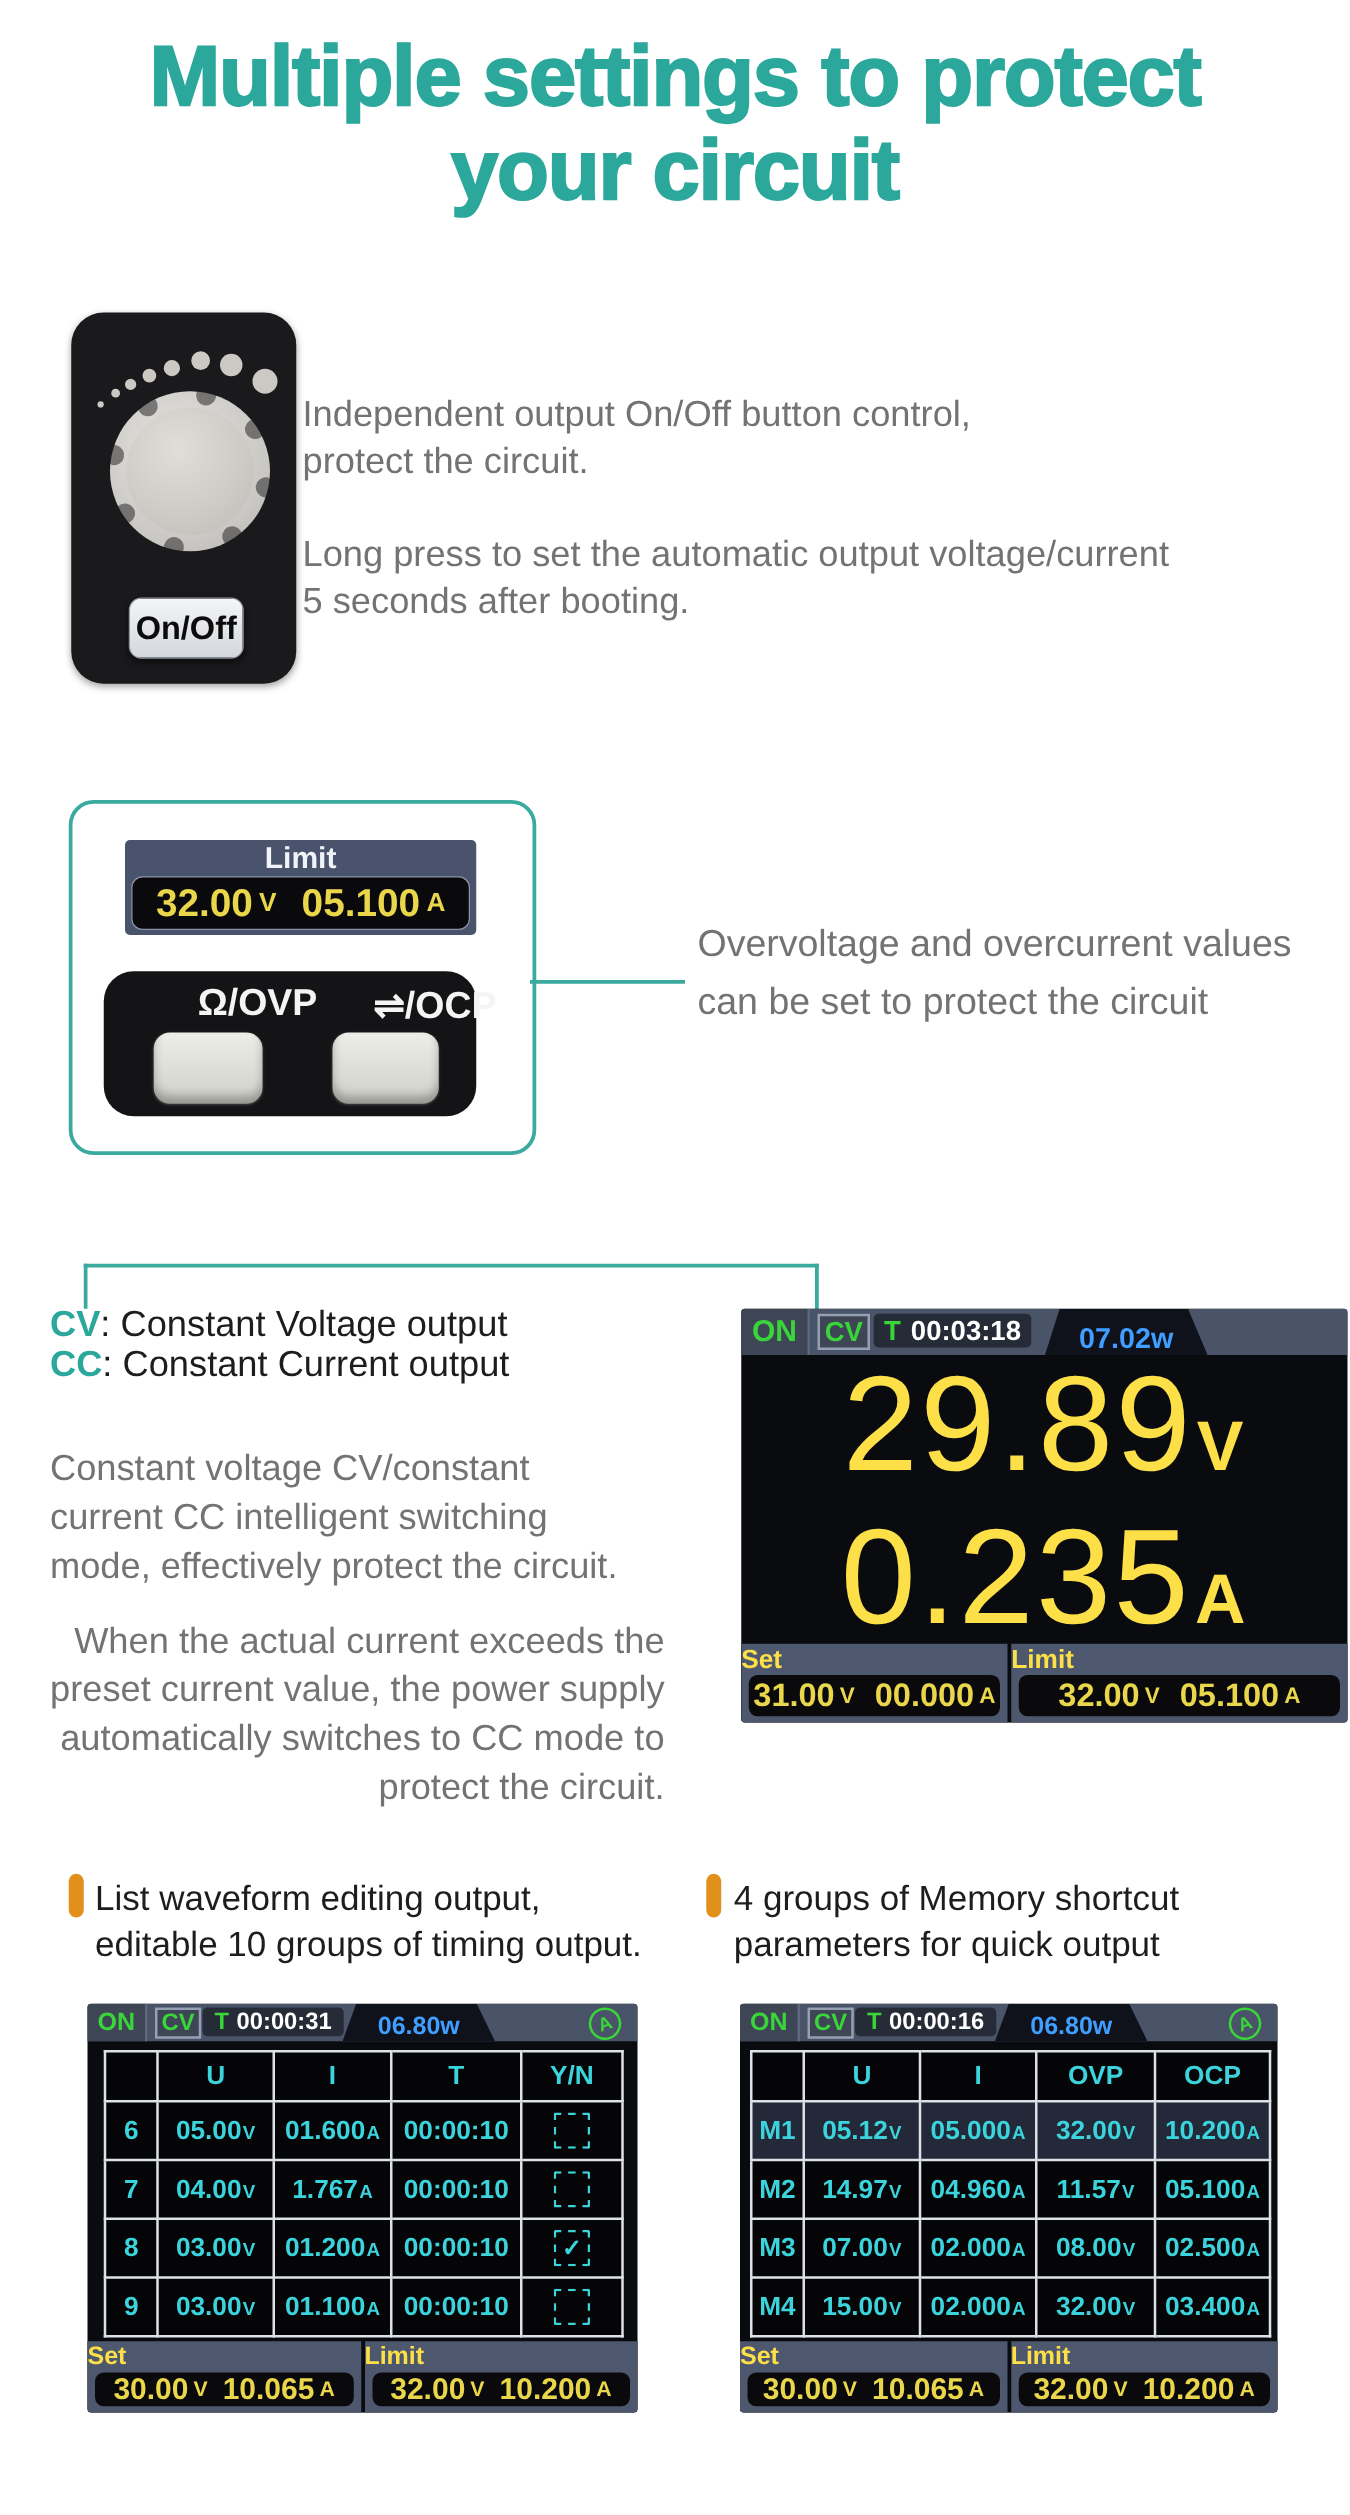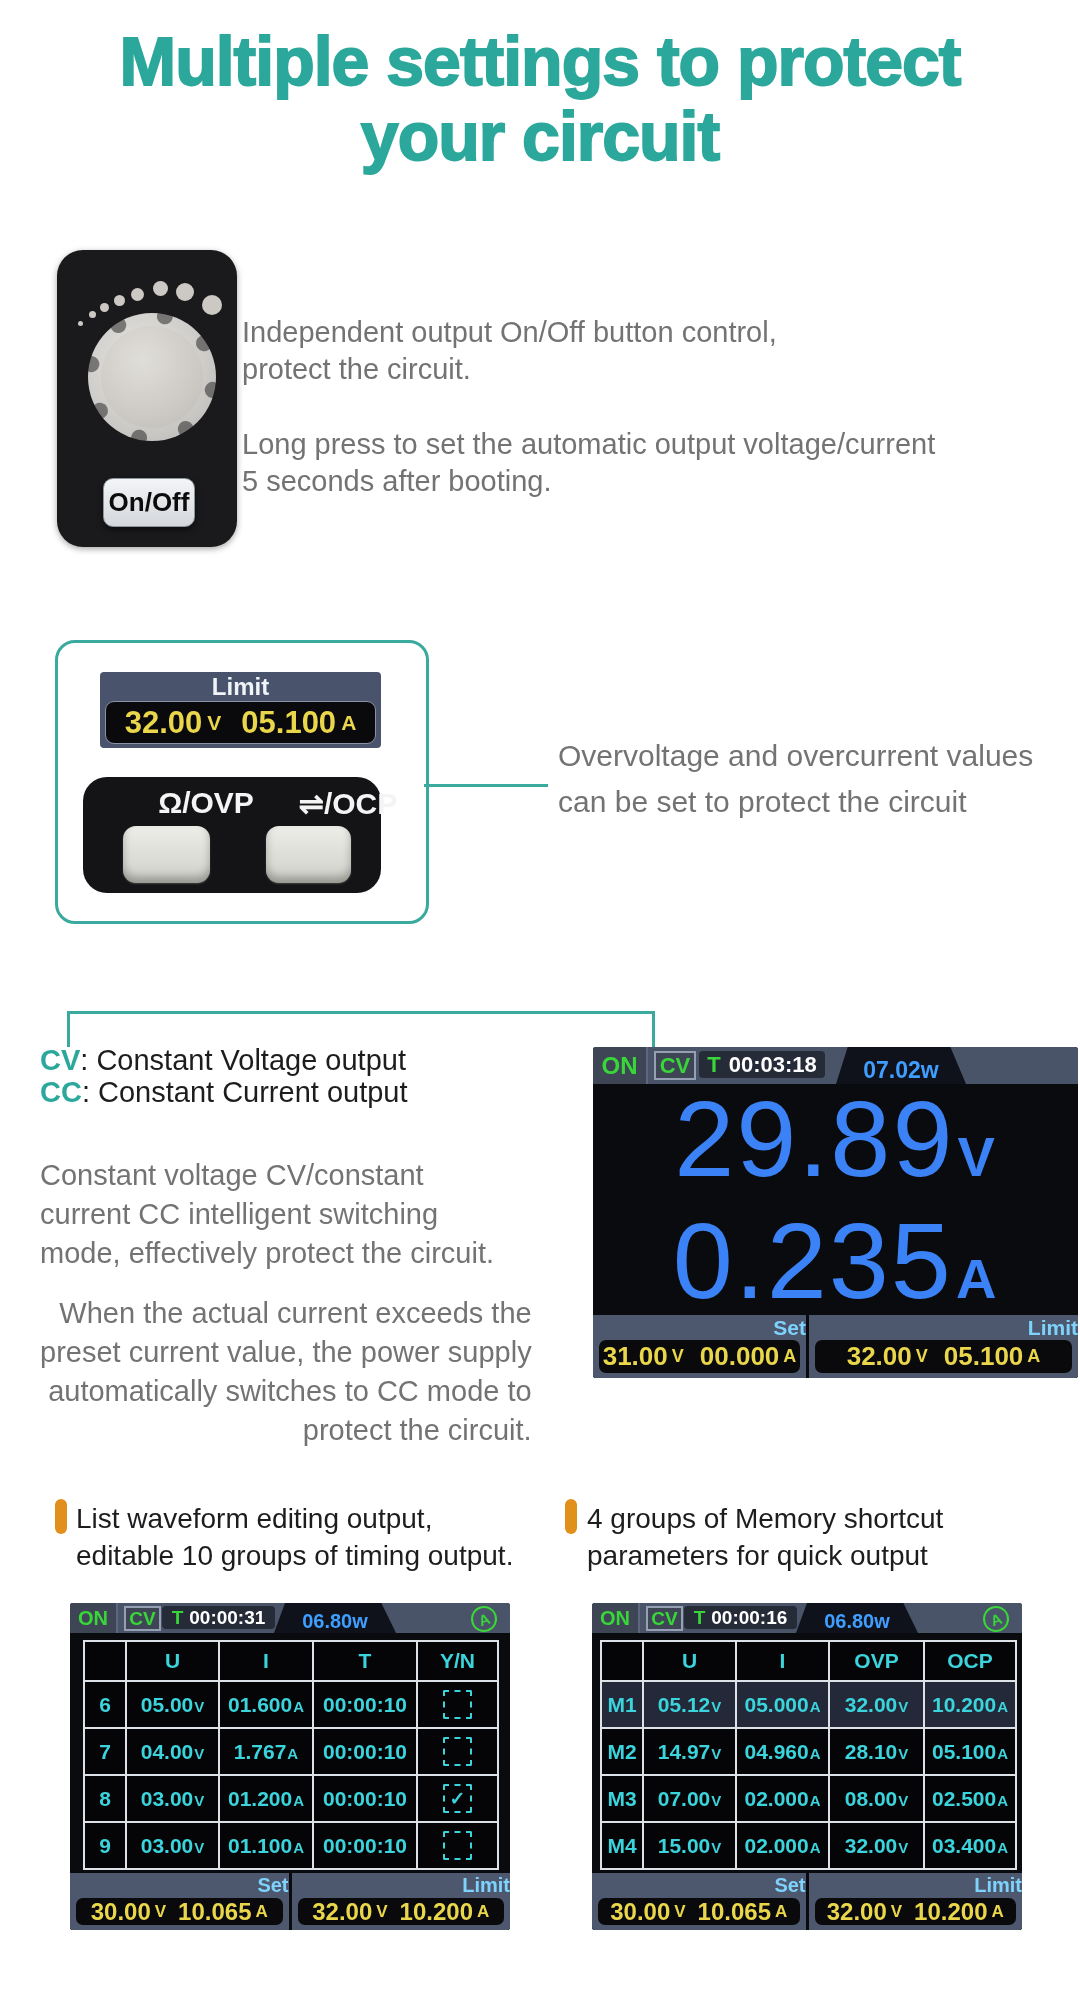--- a/index.html
+++ b/index.html
@@ -94,33 +94,33 @@
   .m-tab{position:absolute;top:0;background:#0f121a;color:#3f9eff;font-weight:700;
     clip-path:polygon(9% 0,88% 0,100% 100%,0 100%);
     display:flex;align-items:flex-end;justify-content:center;}
   .main-screen .m-tab{left:243px;width:130px;height:37px;font-size:23px;}
   .mini .m-tab{left:204px;width:122px;height:30px;font-size:20px;}
   .auto-ic{position:absolute;right:13px;top:3px;width:22px;height:22px;border:2.5px solid #39d639;
     border-radius:50%;color:#39d639;font-size:15px;font-weight:700;transform:rotate(-20deg);
     display:flex;align-items:center;justify-content:center;}
 
   
-  .readout{position:absolute;left:0;top:37px;right:0;height:231px;color:#3b82f6;
+  .readout{position:absolute;left:0;top:37px;right:0;height:231px;color:#fde047;
     display:flex;flex-direction:column;align-items:center;justify-content:center;gap:20px;}
   .rline{display:flex;align-items:baseline;letter-spacing:2px;}
   .rv{font-size:108px;line-height:102px;font-weight:400;}
   .ru{font-size:56px;font-weight:700;margin-left:3px;}
 
   
   .sfoot{position:absolute;left:0;right:0;bottom:0;background:#0a0b0e;display:flex;gap:3px;}
   .main-screen .sfoot{height:63px;}
   .mini .sfoot{height:57px;}
   .half{position:relative;background:#4d586f;flex:1;}
   .main-screen .half.h1{flex:none;width:213px;}
-  .fhead{text-align:right;color:#7dd3fc;font-weight:700;font-size:21px;line-height:24px;margin-top:1px;}
+  .fhead{text-align:left;color:#fde047;font-weight:700;font-size:21px;line-height:24px;margin-top:1px;}
   .mini .fhead{font-size:20px;line-height:22px;}
   .fbar{position:absolute;left:6px;right:6px;top:25px;bottom:5px;background:#0a0a0d;border-radius:7px;
     display:flex;align-items:center;justify-content:center;color:#e9d64a;font-weight:700;}
   .fv{font-size:26px;} .fu{font-size:18px;margin-left:4px;} .fgap{width:16px;}
   .mini .fv{font-size:24px;} .mini .fu{font-size:17px;} .mini .fgap{width:12px;}
 
   
   .dtable{position:absolute;border-collapse:collapse;table-layout:fixed;}
   .list-screen .dtable{left:13px;top:37px;width:414px;}
   .mem-screen .dtable{left:8px;top:37px;width:415px;}
@@ -410,21 +410,21 @@
             <td>M1</td>
             <td><span>05.12</span><span class="cu">V</span></td>
             <td><span>05.000</span><span class="cu">A</span></td>
             <td><span>32.00</span><span class="cu">V</span></td>
             <td><span>10.200</span><span class="cu">A</span></td>
           </tr>
           <tr>
             <td>M2</td>
             <td><span>14.97</span><span class="cu">V</span></td>
             <td><span>04.960</span><span class="cu">A</span></td>
-            <td><span>28.10</span><span class="cu">V</span></td>
+            <td><span>11.57</span><span class="cu">V</span></td>
             <td><span>05.100</span><span class="cu">A</span></td>
           </tr>
           <tr>
             <td>M3</td>
             <td><span>07.00</span><span class="cu">V</span></td>
             <td><span>02.000</span><span class="cu">A</span></td>
             <td><span>08.00</span><span class="cu">V</span></td>
             <td><span>02.500</span><span class="cu">A</span></td>
           </tr>
           <tr>

